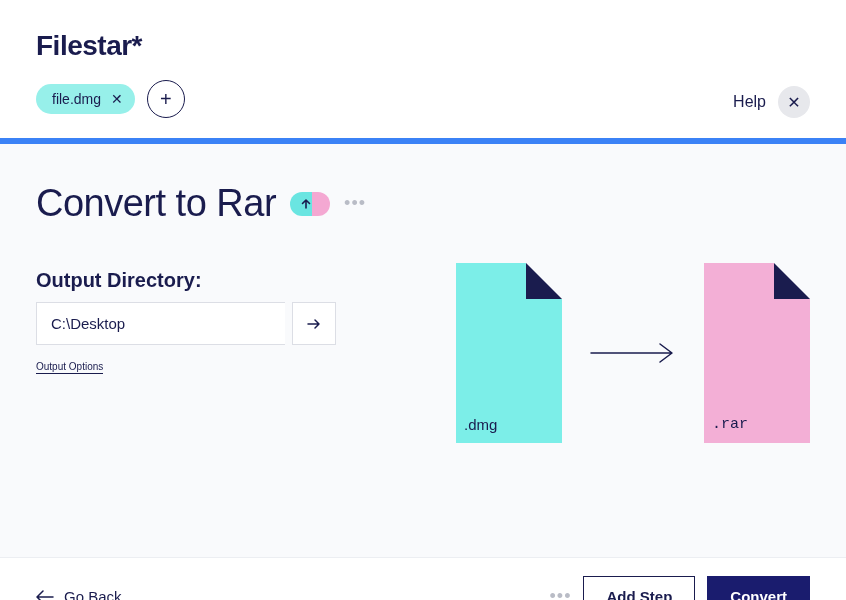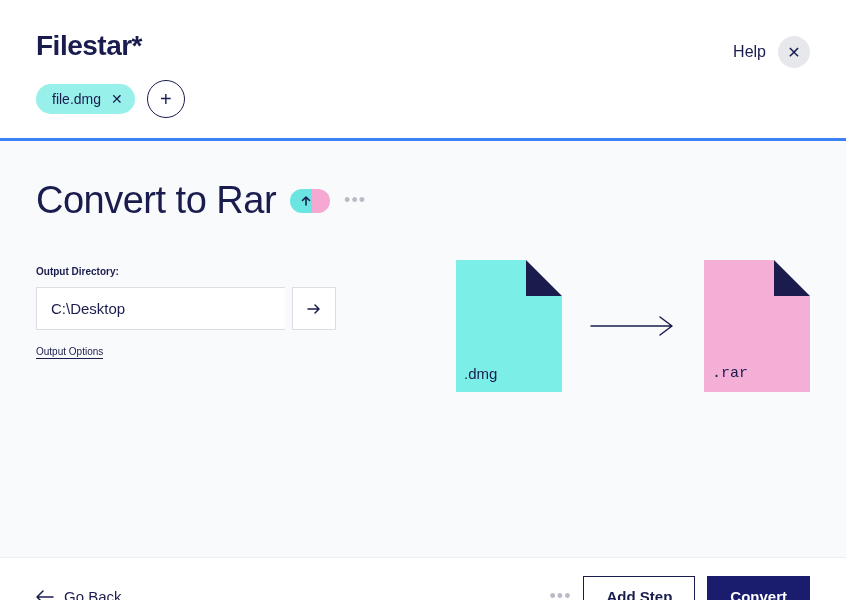--- a/index.html
+++ b/index.html
@@ -7,21 +7,21 @@
     font-family: -apple-system, BlinkMacSystemFont, "Segoe UI", Arial, sans-serif;
     background: #fff;
     width: 846px;
     height: 600px;
     overflow: hidden;
     color: #1a1c4e;
   }
   .header {
     display: flex;
     justify-content: space-between;
-    align-items: flex-start;
+    align-items: flex-end;
     padding: 30px 36px 0 36px;
   }
   .header-left { display: flex; flex-direction: column; gap: 18px; }
   .logo {
     font-size: 28px;
     font-weight: 600;
     color: #1a1c4e;
     letter-spacing: -0.5px;
   }
   .file-row { display: flex; align-items: center; gap: 12px; }
@@ -49,21 +49,21 @@
   .close-circle {
     width: 32px; height: 32px;
     background: #e7e8ec;
     border-radius: 50%;
     display: flex; align-items: center; justify-content: center;
     font-size: 16px; color: #1a1c4e;
     cursor: pointer;
   }
   .main {
     background: #f9fafc;
-    border-top: 3px solid #3b82f6;
+    border-top: 6px solid #3b82f6;
     border-bottom: 1px solid #eceef2;
     margin-top: 20px;
     padding: 38px 36px 30px 36px;
     height: 420px;
   }
   .title-row { display: flex; align-items: center; gap: 14px; }
   .page-title {
     font-size: 38px;
     font-weight: 400;
     color: #1a1c4e;
@@ -73,21 +73,21 @@
     width: 40px; height: 24px;
     border-radius: 12px;
     background: linear-gradient(90deg, #6ae5e1 0%, #6ae5e1 55%, #f4a8d2 55%, #f4a8d2 100%);
     display: flex; align-items: center; justify-content: center;
     position: relative;
   }
   .cloud-pill svg { position: absolute; left: 9px; }
   .dots { color: #b9bcc6; font-size: 18px; letter-spacing: 1px; cursor: pointer; }
   .content-row { display: flex; gap: 120px; margin-top: 44px; }
   .left-col { width: 300px; }
-  .label { font-size: 10px; font-weight: 700; color: #1a1c4e; margin-bottom: 10px; }
+  .label { font-size: 20px; font-weight: 700; color: #1a1c4e; margin-bottom: 10px; }
   .input-row { display: flex; gap: 7px; }
   .path-input {
     flex: 1;
     border: 1px solid #dcdee5;
     border-right: none;
     background: #fff;
     padding: 12px 14px;
     font-size: 15px;
     color: #1a1c4e;
     border-radius: 0;
@@ -104,21 +104,21 @@
     display: inline-block;
     margin-top: 16px;
     font-size: 10px;
     color: #1a1c4e;
     border-bottom: 1px solid #1a1c4e;
     padding-bottom: 1px;
     cursor: pointer;
   }
   .diagram { display: flex; align-items: center; gap: 28px; margin-top: -6px; }
   .file-tile {
-    width: 106px; height: 132px;
+    width: 106px; height: 180px;
     position: relative;
     display: flex; align-items: flex-end;
     padding: 10px 8px;
     font-size: 15px;
     color: #1a1c4e;
   }
   .file-tile.src { background: #7ceee8; }
   .file-tile.dst { background: #f3afd6; font-family: Liberation Mono, monospace; }
   .corner {
     position: absolute; top: 0; right: 0;

